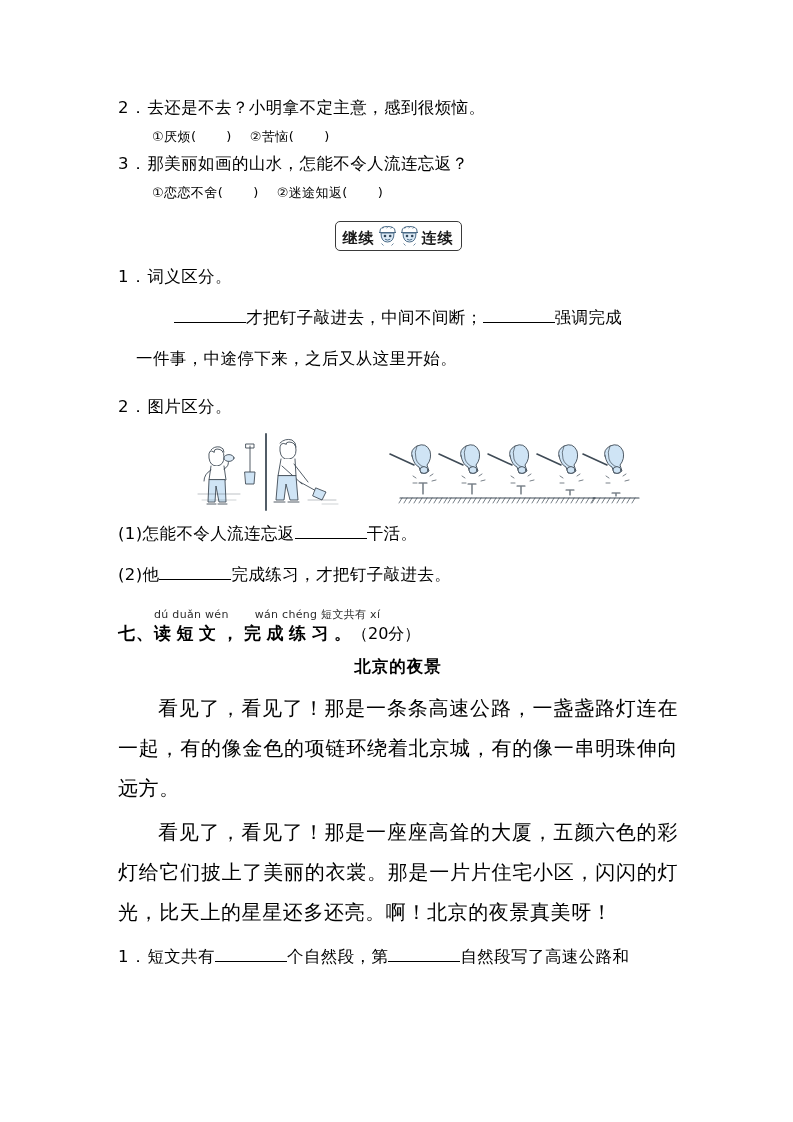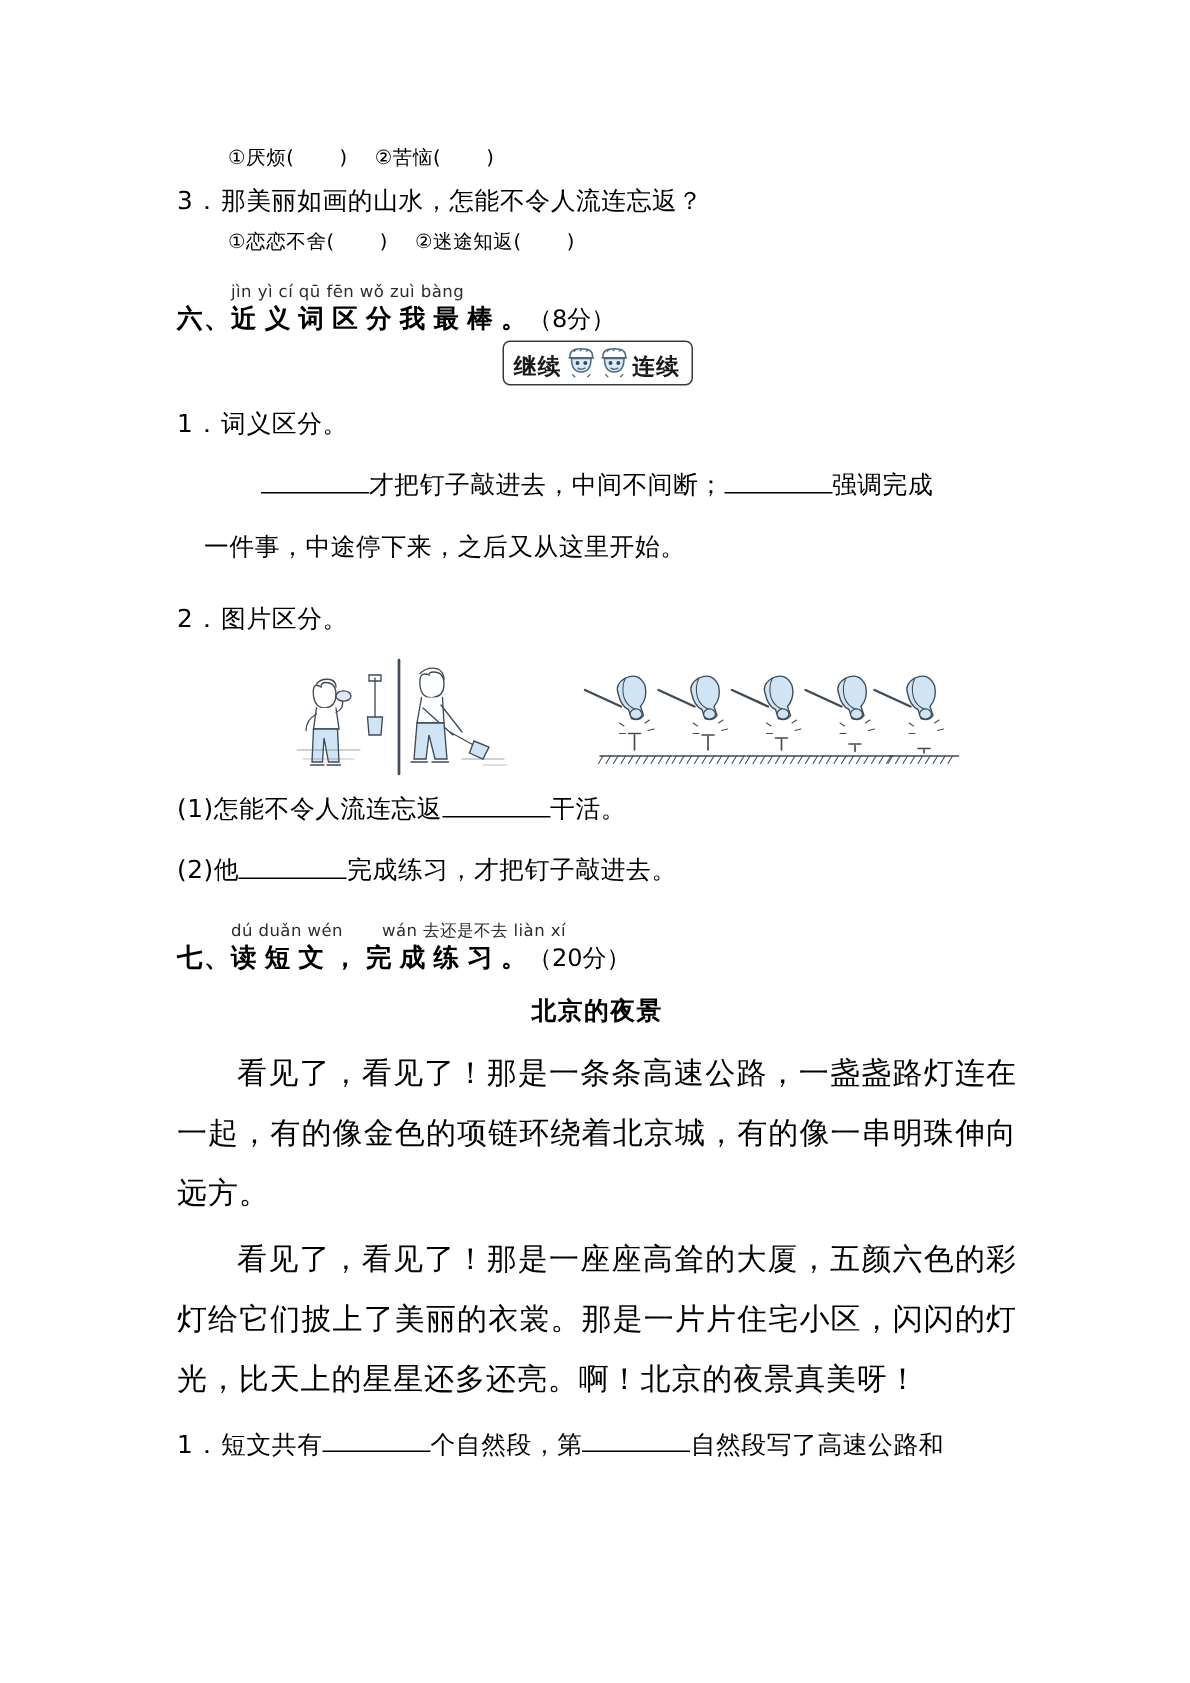--- a/index.html
+++ b/index.html
@@ -153,39 +153,36 @@
     text-align: justify;
   }
   .q-serif-gap { height: 8px; }
 </style>
 </head>
 <body>
 
 <div class="page">
   <div class="content">
 
+    <div class="q-line">
+      <span class="q-num">2．</span><span>去还是不去？小明拿不定主意，感到很烦恼。</span>
+    </div>
     <div class="sub-line">
       <span>①</span><span>厌烦</span><span>(</span><span class="paren-space"></span><span>)</span><span class="opt-gap"></span><span>②</span><span>苦恼</span><span>(</span><span class="paren-space"></span><span>)</span>
     </div>
 
     <div class="q-line">
       <span class="q-num">3．</span><span>那美丽如画的山水，怎能不令人流连忘返？</span>
     </div>
     <div class="sub-line">
       <span>①</span><span>恋恋不舍</span><span>(</span><span class="paren-space"></span><span>)</span><span class="opt-gap"></span><span>②</span><span>迷途知返</span><span>(</span><span class="paren-space"></span><span>)</span>
     </div>
 
     <div class="spacer-10"></div>
 
-    <div class="section">
-      <div class="pinyin-row">jìn  yì  cí  qū  fēn  wǒ  zuì  bàng</div>
-      <div class="sec-title">
-        <span>六、</span><span class="wide">近义词区分我最棒</span><span>。</span><span class="sec-score">（8分）</span>
-      </div>
-    </div>
 
     <div class="wordbox-wrap">
       <div class="wordbox">
         <span class="w">继续</span>
         <span class="faces">
           <svg width="21" height="24" viewBox="0 0 21 24">
             <g fill="none" stroke="#4a6a86" stroke-width="1">
               <path d="M3 7 Q3 2.5 10.5 2.5 Q18 2.5 18 7 L18 8.5 L3 8.5 Z" fill="#ffffff"></path>
               <path d="M2 8.5 L19 8.5"></path>
               <path d="M4 9 Q4 18 10.5 18 Q17 18 17 9 Z" fill="#dceaf6"></path>
@@ -346,21 +343,21 @@
 
     <div class="spacer-10"></div>
 
     <div class="q-line">
       <span>(2)</span><span>他</span><span class="blank blank-md"></span><span>完成练习，才把钉子敲进去。</span>
     </div>
 
     <div class="spacer-14"></div>
 
     <div class="section">
-      <div class="pinyin-row"><span>dú duǎn wén</span><span style="display:inline-block;width:26px;"></span><span>wán 去还是不去 liàn xí</span></div>
+      <div class="pinyin-row"><span>dú duǎn wén</span><span style="display:inline-block;width:26px;"></span><span>wán chéng 短文共有 xí</span></div>
       <div class="sec-title">
         <span>七、</span><span class="wide">读短文，完成练习</span><span>。</span><span class="sec-score">（20分）</span>
       </div>
     </div>
 
     <div class="passage-title">北京的夜景</div>
 
     <div class="passage-p">看见了，看见了！那是一条条高速公路，一盏盏路灯连在一起，有的像金色的项链环绕着北京城，有的像一串明珠伸向远方。</div>
     <div class="passage-p">看见了，看见了！那是一座座高耸的大厦，五颜六色的彩灯给它们披上了美丽的衣裳。那是一片片住宅小区，闪闪的灯光，比天上的星星还多还亮。啊！北京的夜景真美呀！</div>
 

